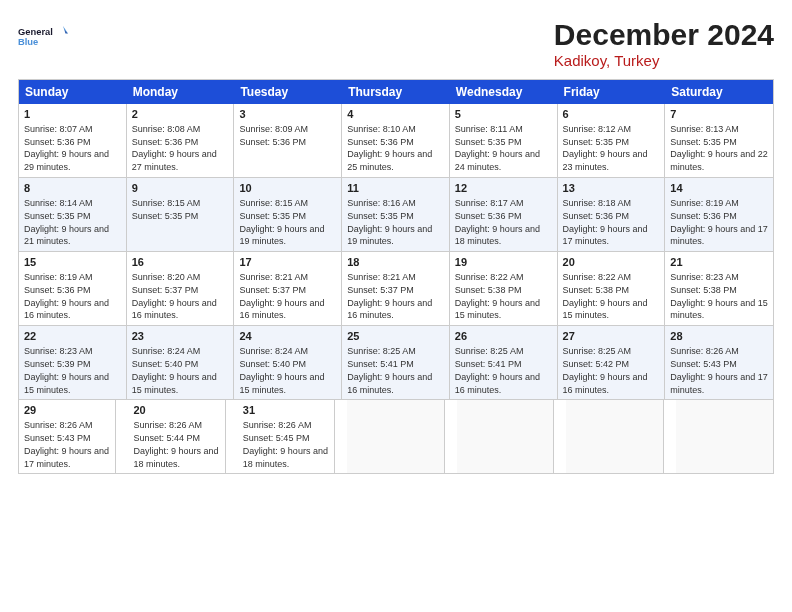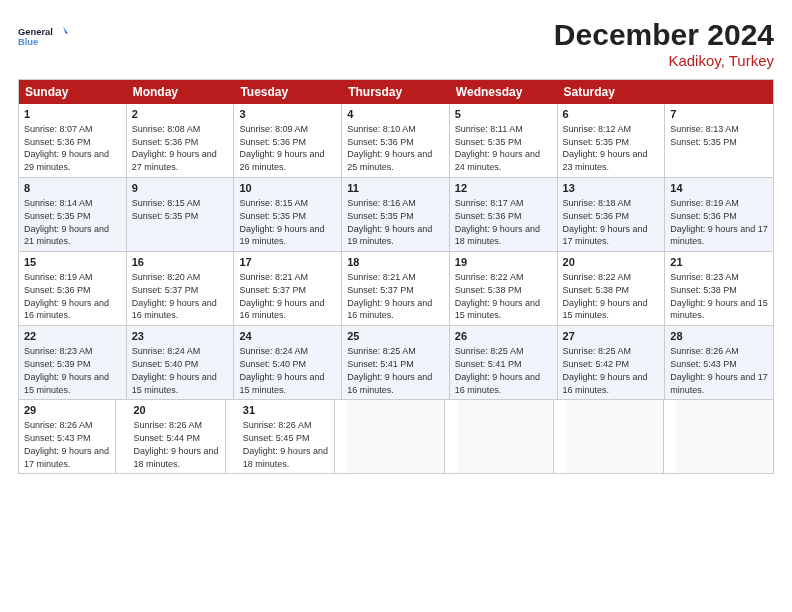--- a/index.html
+++ b/index.html
@@ -22,41 +22,41 @@
       justify-content: space-between;
       align-items: flex-start;
       margin-bottom: 10px;
     }
     .logo {
       display: flex;
       align-items: center;
       gap: 4px;
     }
     .title-block {
-      text-align: right;
+      text-align: left;
     }
     .main-title {
       font-size: 30px;
       font-weight: bold;
       color: #222;
     }
     .subtitle {
       font-size: 15px;
       color: #b91c1c;
     }
     .calendar {
       flex: 1;
       display: flex;
       flex-direction: column;
       border: 1px solid #ccc;
     }
     .cal-header {
       display: grid;
       grid-template-columns: repeat(7, 1fr);
-      background: #b91c1c;
+      background: #1d4ed8;
     }
     .cal-header-cell {
       color: #fff;
       font-size: 12px;
       font-weight: bold;
       padding: 5px 6px;
       text-align: left;
     }
     .cal-body {
       display: flex;
@@ -121,31 +121,32 @@
     </div>
   </div>
 
   <div class="calendar">
     <div class="cal-header" id="cal-header">
         <div class="cal-header-cell">Sunday</div>
         <div class="cal-header-cell">Monday</div>
         <div class="cal-header-cell">Tuesday</div>
         <div class="cal-header-cell">Thursday</div>
         <div class="cal-header-cell">Wednesday</div>
+        <div class="cal-header-cell">Friday</div>
         <div class="cal-header-cell">Saturday</div>
       </div>
     <div class="cal-body" id="cal-body">
         <div class="cal-row">
           <div class="cal-cell"><span class="day-num">1</span><span class="cell-text">Sunrise: 8:07 AM</span><br><span class="cell-text">Sunset: 5:36 PM</span><br><span class="cell-text">Daylight: 9 hours and 29 minutes.</span></div>
           <div class="cal-cell"><span class="day-num">2</span><span class="cell-text">Sunrise: 8:08 AM</span><br><span class="cell-text">Sunset: 5:36 PM</span><br><span class="cell-text">Daylight: 9 hours and 27 minutes.</span></div>
-          <div class="cal-cell"><span class="day-num">3</span><span class="cell-text">Sunrise: 8:09 AM</span><br><span class="cell-text">Sunset: 5:36 PM</span><br><span class="cell-text">Daylight: 9 hours and 26 minutes.</span></div>
+          <div class="cal-cell"><span class="day-num">3</span><span class="cell-text">Sunrise: 8:09 AM</span><br><span class="cell-text">Sunset: 5:36 PM</span><br></div>
           <div class="cal-cell"><span class="day-num">4</span><span class="cell-text">Sunrise: 8:10 AM</span><br><span class="cell-text">Sunset: 5:36 PM</span><br><span class="cell-text">Daylight: 9 hours and 25 minutes.</span></div>
           <div class="cal-cell"><span class="day-num">5</span><span class="cell-text">Sunrise: 8:11 AM</span><br><span class="cell-text">Sunset: 5:35 PM</span><br><span class="cell-text">Daylight: 9 hours and 24 minutes.</span></div>
           <div class="cal-cell"><span class="day-num">6</span><span class="cell-text">Sunrise: 8:12 AM</span><br><span class="cell-text">Sunset: 5:35 PM</span><br><span class="cell-text">Daylight: 9 hours and 23 minutes.</span></div>
-          <div class="cal-cell"><span class="day-num">7</span><span class="cell-text">Sunrise: 8:13 AM</span><br><span class="cell-text">Sunset: 5:35 PM</span><br></div>
+          <div class="cal-cell"><span class="day-num">7</span><span class="cell-text">Sunrise: 8:13 AM</span><br><span class="cell-text">Sunset: 5:35 PM</span><br><span class="cell-text">Daylight: 9 hours and 22 minutes.</span></div>
         </div>
         <div class="cal-row">
           <div class="cal-cell alt-row"><span class="day-num">8</span><span class="cell-text">Sunrise: 8:14 AM</span><br><span class="cell-text">Sunset: 5:35 PM</span><br><span class="cell-text">Daylight: 9 hours and 21 minutes.</span></div>
           <div class="cal-cell alt-row"><span class="day-num">9</span><span class="cell-text">Sunrise: 8:15 AM</span><br><span class="cell-text">Sunset: 5:35 PM</span><br></div>
           <div class="cal-cell alt-row"><span class="day-num">10</span><span class="cell-text">Sunrise: 8:15 AM</span><br><span class="cell-text">Sunset: 5:35 PM</span><br><span class="cell-text">Daylight: 9 hours and 19 minutes.</span></div>
           <div class="cal-cell alt-row"><span class="day-num">11</span><span class="cell-text">Sunrise: 8:16 AM</span><br><span class="cell-text">Sunset: 5:35 PM</span><br><span class="cell-text">Daylight: 9 hours and 19 minutes.</span></div>
           <div class="cal-cell alt-row"><span class="day-num">12</span><span class="cell-text">Sunrise: 8:17 AM</span><br><span class="cell-text">Sunset: 5:36 PM</span><br><span class="cell-text">Daylight: 9 hours and 18 minutes.</span></div>
           <div class="cal-cell alt-row"><span class="day-num">13</span><span class="cell-text">Sunrise: 8:18 AM</span><br><span class="cell-text">Sunset: 5:36 PM</span><br><span class="cell-text">Daylight: 9 hours and 17 minutes.</span></div>
           <div class="cal-cell alt-row"><span class="day-num">14</span><span class="cell-text">Sunrise: 8:19 AM</span><br><span class="cell-text">Sunset: 5:36 PM</span><br><span class="cell-text">Daylight: 9 hours and 17 minutes.</span></div>
         </div>

